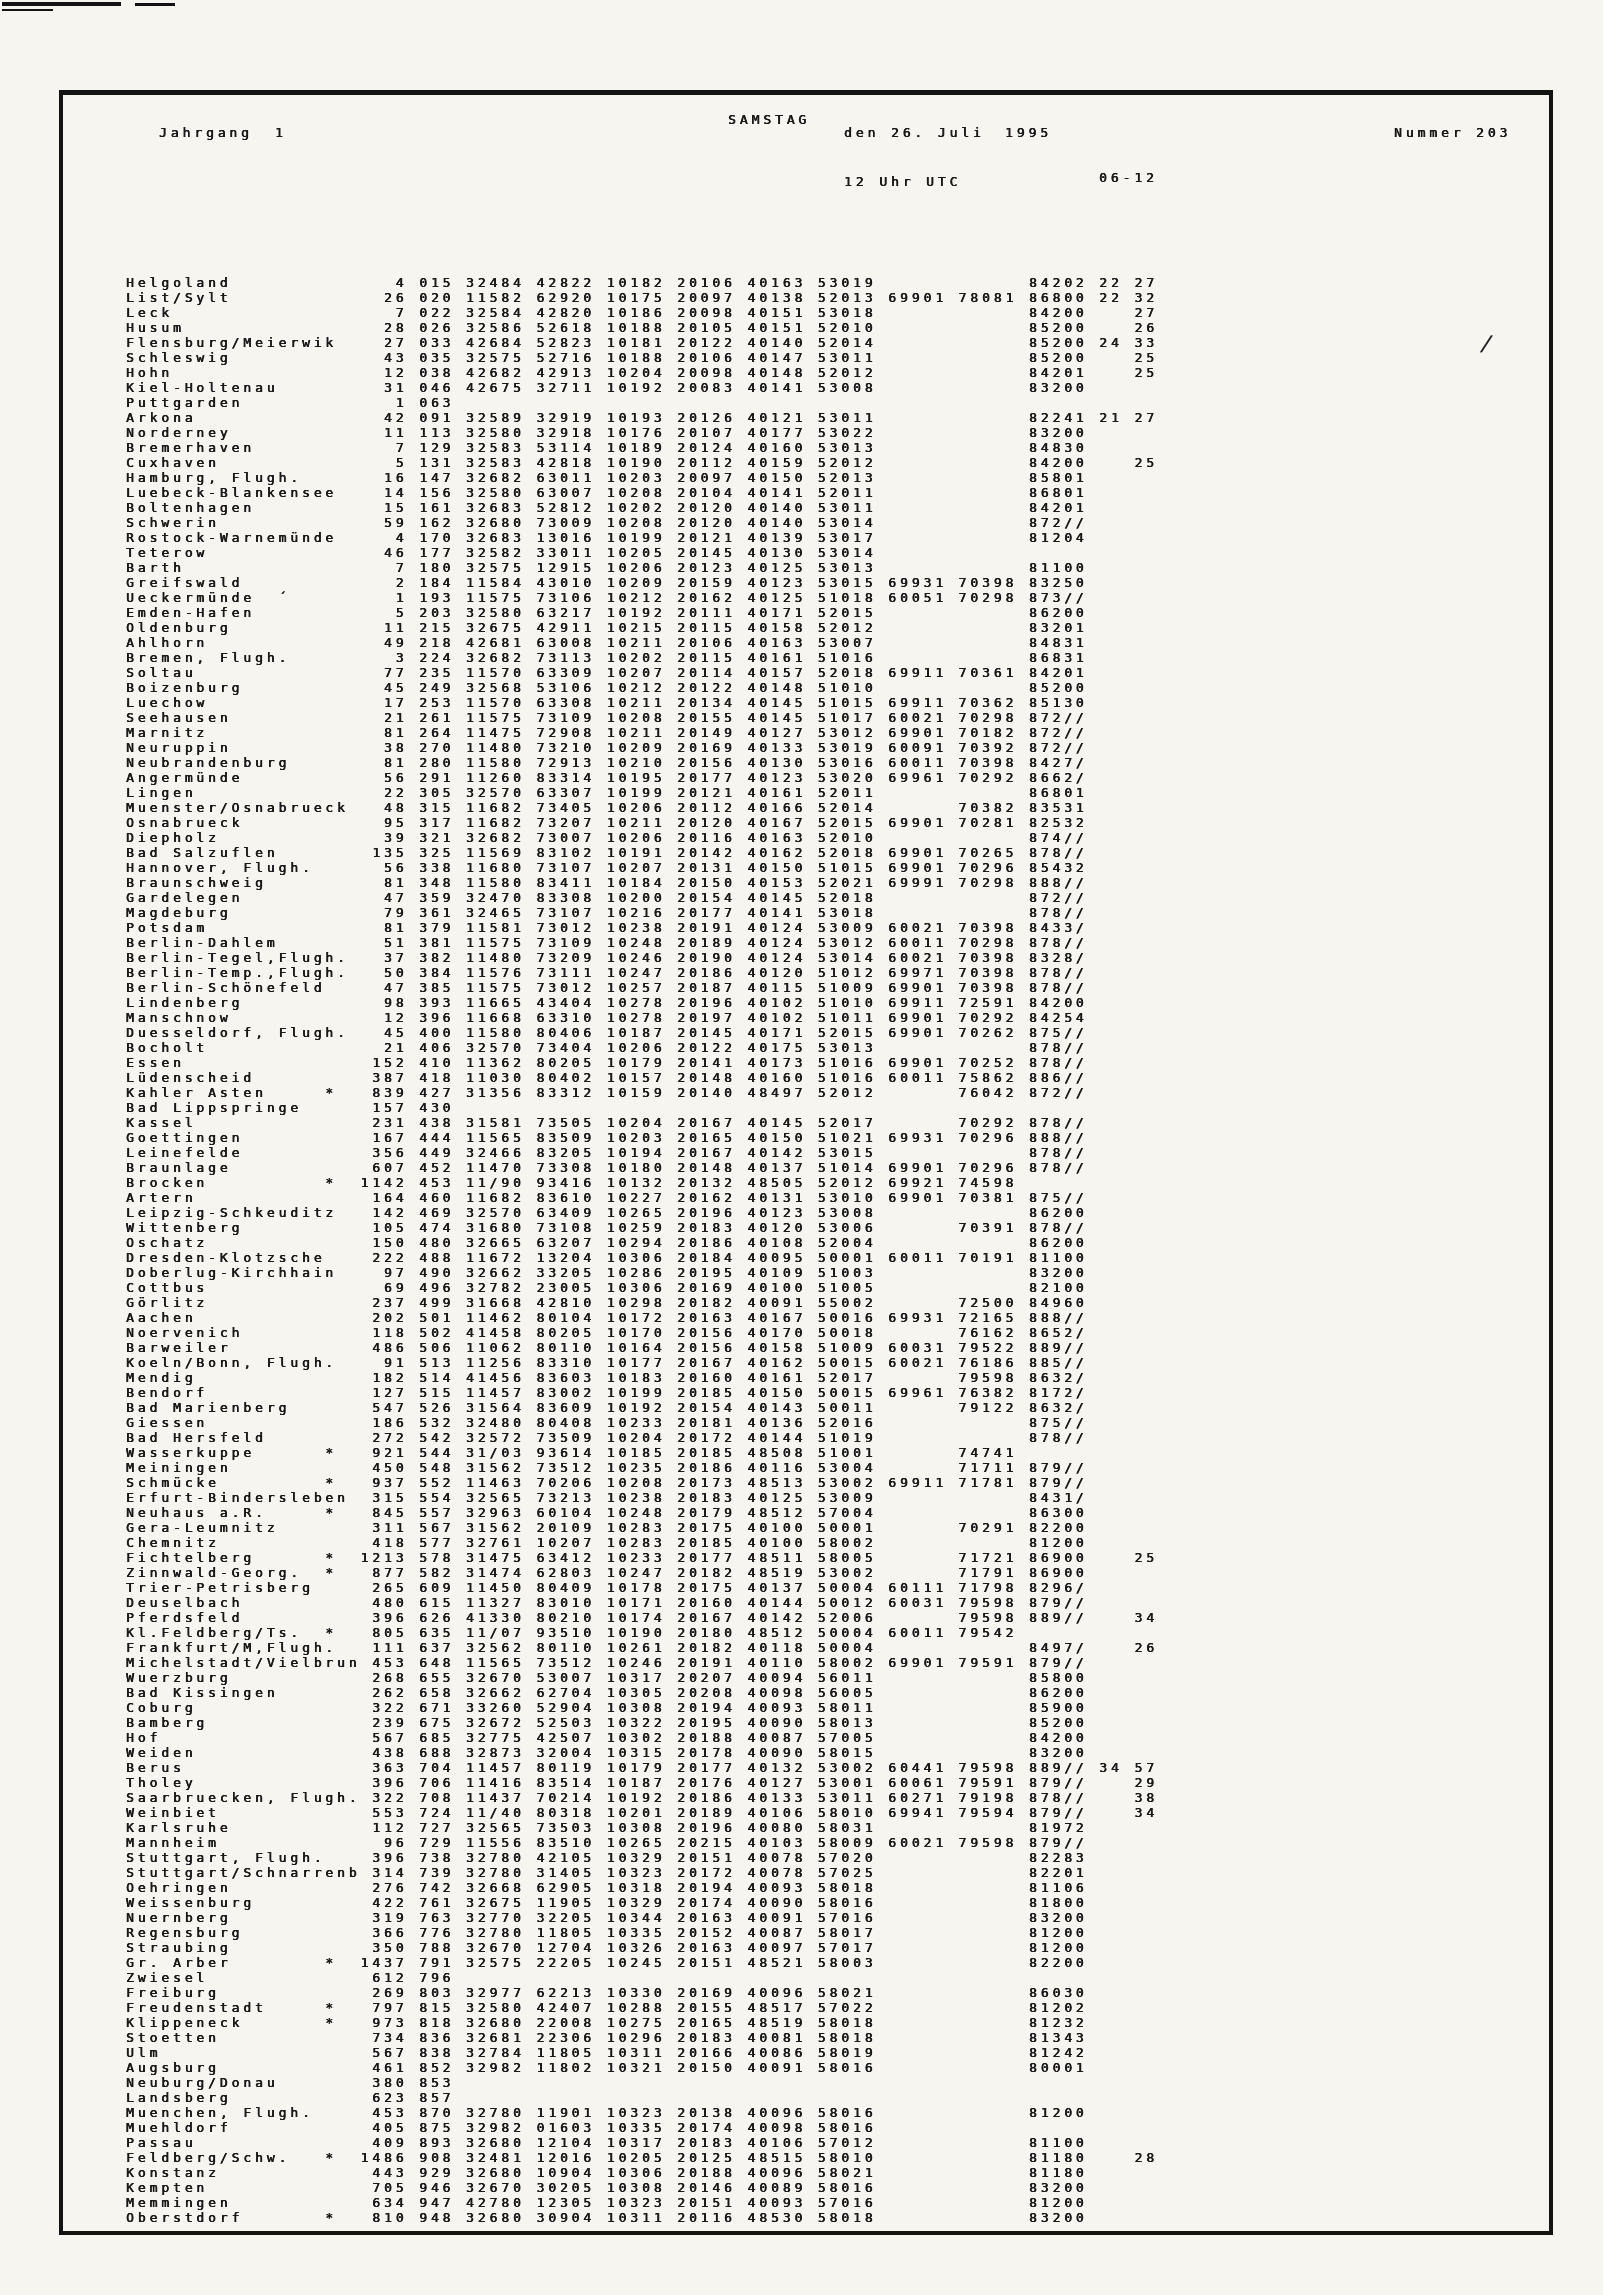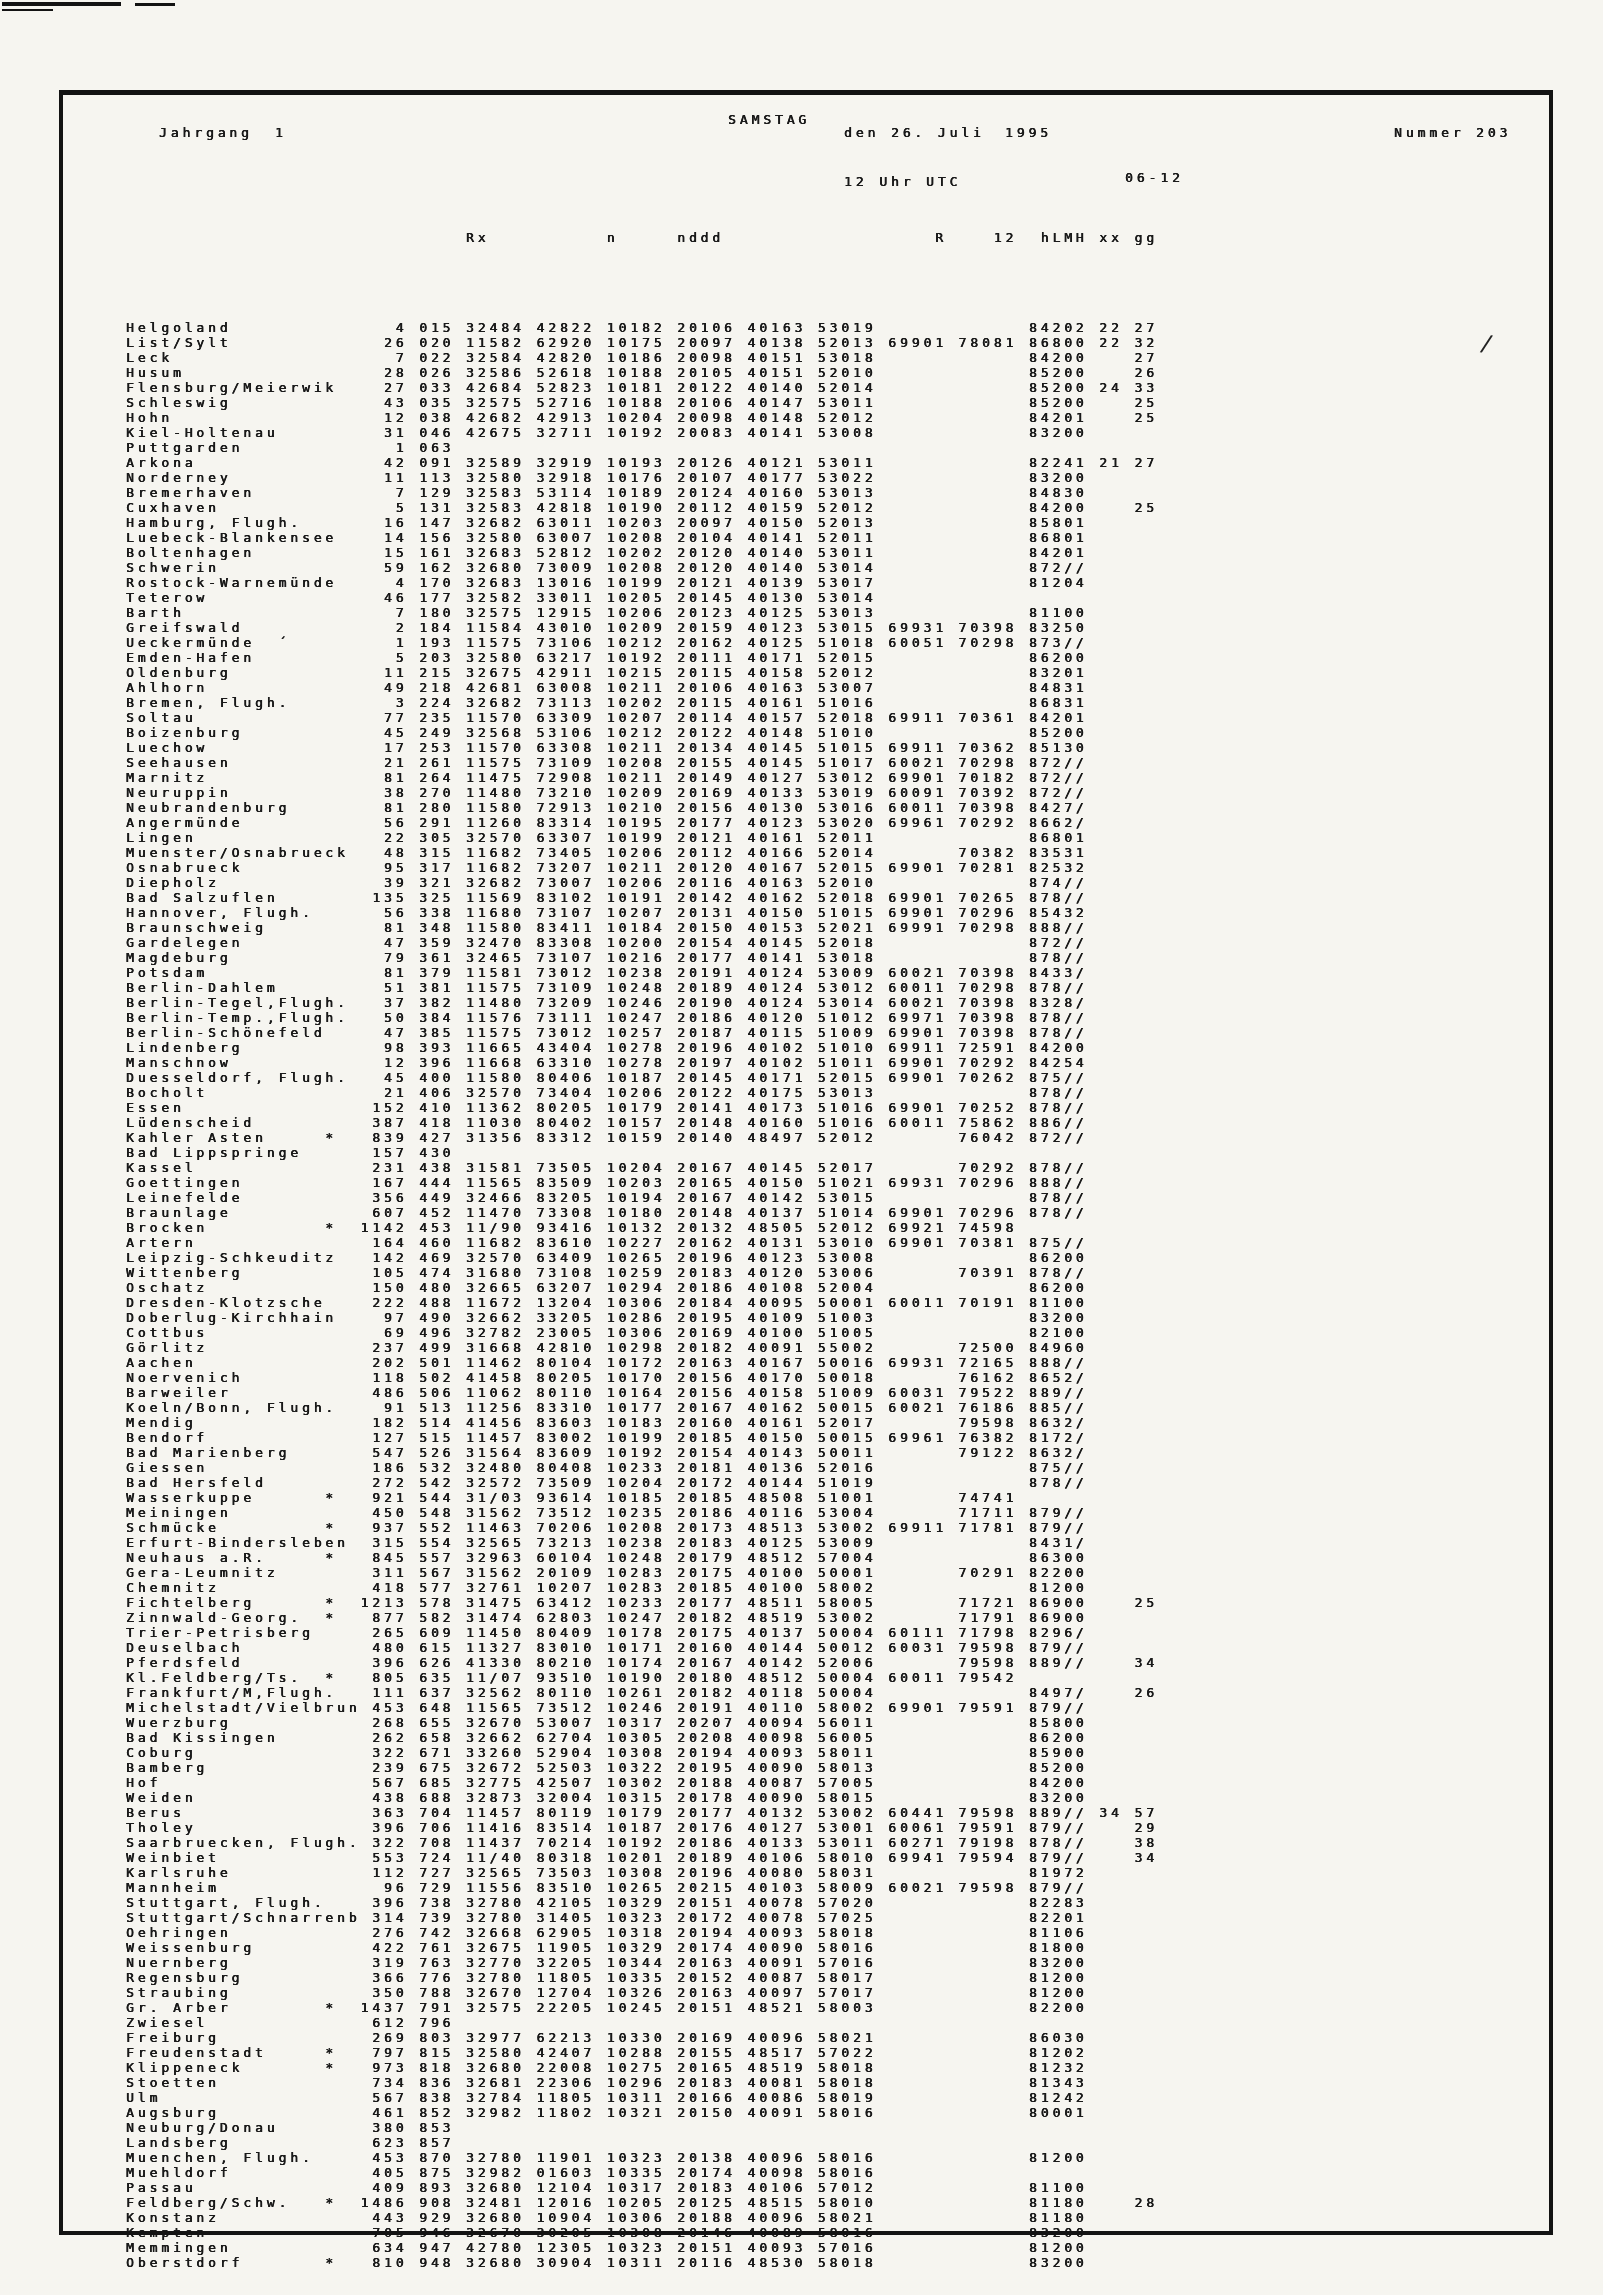--- a/index.html
+++ b/index.html
@@ -36,22 +36,21 @@
 <div class="artifact" style="left:1.6px;top:8.8px;width:51px;height:2.4px;"></div>
 <span class="slash">/</span>
 
 <span class="abs mono" style="left:126px;top:125px;">Jahrgang</span>
 <span class="abs mono" style="left:242px;top:125px;">1</span>
 <span class="abs mono" style="left:695px;top:112px;">SAMSTAG</span>
 <span class="abs mono" style="left:811px;top:125px;">den 26. Juli</span>
 <span class="abs mono" style="left:972px;top:125px;">1995</span>
 <span class="abs mono" style="left:1347px;top:125px;padding-left:14px;">Nummer 203</span>
 <span class="abs mono" style="left:811px;top:174px;">12 Uhr UTC</span>
-<span class="abs mono" style="left:1092px;top:170px;text-align:right;">06-12</span>
+<span class="abs mono" style="left:1066px;top:170px;text-align:right;">06-12</span>
 
 <div class="doc mono">
-  <div class="line">                             Rx          n     nddd                  R    12  hLMH xx gg</div>
   <div class="line"></div>
   <div><div class="line">Helgoland              4 015 32484 42822 10182 20106 40163 53019             84202 22 27</div><div class="line">List/Sylt             26 020 11582 62920 10175 20097 40138 52013 69901 78081 86800 22 32</div><div class="line">Leck                   7 022 32584 42820 10186 20098 40151 53018             84200    27</div><div class="line">Husum                 28 026 32586 52618 10188 20105 40151 52010             85200    26</div><div class="line">Flensburg/Meierwik    27 033 42684 52823 10181 20122 40140 52014             85200 24 33</div><div class="line">Schleswig             43 035 32575 52716 10188 20106 40147 53011             85200    25</div><div class="line">Hohn                  12 038 42682 42913 10204 20098 40148 52012             84201    25</div><div class="line">Kiel-Holtenau         31 046 42675 32711 10192 20083 40141 53008             83200      </div><div class="line">Puttgarden             1 063                                                            </div><div class="line">Arkona                42 091 32589 32919 10193 20126 40121 53011             82241 21 27</div><div class="line">Norderney             11 113 32580 32918 10176 20107 40177 53022             83200      </div><div class="line">Bremerhaven            7 129 32583 53114 10189 20124 40160 53013             84830      </div><div class="line">Cuxhaven               5 131 32583 42818 10190 20112 40159 52012             84200    25</div><div class="line">Hamburg, Flugh.       16 147 32682 63011 10203 20097 40150 52013             85801      </div><div class="line">Luebeck-Blankensee    14 156 32580 63007 10208 20104 40141 52011             86801      </div><div class="line">Boltenhagen           15 161 32683 52812 10202 20120 40140 53011             84201      </div><div class="line">Schwerin              59 162 32680 73009 10208 20120 40140 53014             872//      </div><div class="line">Rostock-Warnemünde     4 170 32683 13016 10199 20121 40139 53017             81204      </div><div class="line">Teterow               46 177 32582 33011 10205 20145 40130 53014                        </div><div class="line">Barth                  7 180 32575 12915 10206 20123 40125 53013             81100      </div><div class="line">Greifswald             2 184 11584 43010 10209 20159 40123 53015 69931 70398 83250      </div><div class="line">Ueckermünde  ´         1 193 11575 73106 10212 20162 40125 51018 60051 70298 873//      </div><div class="line">Emden-Hafen            5 203 32580 63217 10192 20111 40171 52015             86200      </div><div class="line">Oldenburg             11 215 32675 42911 10215 20115 40158 52012             83201      </div><div class="line">Ahlhorn               49 218 42681 63008 10211 20106 40163 53007             84831      </div><div class="line">Bremen, Flugh.         3 224 32682 73113 10202 20115 40161 51016             86831      </div><div class="line">Soltau                77 235 11570 63309 10207 20114 40157 52018 69911 70361 84201      </div><div class="line">Boizenburg            45 249 32568 53106 10212 20122 40148 51010             85200      </div><div class="line">Luechow               17 253 11570 63308 10211 20134 40145 51015 69911 70362 85130      </div><div class="line">Seehausen             21 261 11575 73109 10208 20155 40145 51017 60021 70298 872//      </div><div class="line">Marnitz               81 264 11475 72908 10211 20149 40127 53012 69901 70182 872//      </div><div class="line">Neuruppin             38 270 11480 73210 10209 20169 40133 53019 60091 70392 872//      </div><div class="line">Neubrandenburg        81 280 11580 72913 10210 20156 40130 53016 60011 70398 8427/      </div><div class="line">Angermünde            56 291 11260 83314 10195 20177 40123 53020 69961 70292 8662/      </div><div class="line">Lingen                22 305 32570 63307 10199 20121 40161 52011             86801      </div><div class="line">Muenster/Osnabrueck   48 315 11682 73405 10206 20112 40166 52014       70382 83531      </div><div class="line">Osnabrueck            95 317 11682 73207 10211 20120 40167 52015 69901 70281 82532      </div><div class="line">Diepholz              39 321 32682 73007 10206 20116 40163 52010             874//      </div><div class="line">Bad Salzuflen        135 325 11569 83102 10191 20142 40162 52018 69901 70265 878//      </div><div class="line">Hannover, Flugh.      56 338 11680 73107 10207 20131 40150 51015 69901 70296 85432      </div><div class="line">Braunschweig          81 348 11580 83411 10184 20150 40153 52021 69991 70298 888//      </div><div class="line">Gardelegen            47 359 32470 83308 10200 20154 40145 52018             872//      </div><div class="line">Magdeburg             79 361 32465 73107 10216 20177 40141 53018             878//      </div><div class="line">Potsdam               81 379 11581 73012 10238 20191 40124 53009 60021 70398 8433/      </div><div class="line">Berlin-Dahlem         51 381 11575 73109 10248 20189 40124 53012 60011 70298 878//      </div><div class="line">Berlin-Tegel,Flugh.   37 382 11480 73209 10246 20190 40124 53014 60021 70398 8328/      </div><div class="line">Berlin-Temp.,Flugh.   50 384 11576 73111 10247 20186 40120 51012 69971 70398 878//      </div><div class="line">Berlin-Schönefeld     47 385 11575 73012 10257 20187 40115 51009 69901 70398 878//      </div><div class="line">Lindenberg            98 393 11665 43404 10278 20196 40102 51010 69911 72591 84200      </div><div class="line">Manschnow             12 396 11668 63310 10278 20197 40102 51011 69901 70292 84254      </div><div class="line">Duesseldorf, Flugh.   45 400 11580 80406 10187 20145 40171 52015 69901 70262 875//      </div><div class="line">Bocholt               21 406 32570 73404 10206 20122 40175 53013             878//      </div><div class="line">Essen                152 410 11362 80205 10179 20141 40173 51016 69901 70252 878//      </div><div class="line">Lüdenscheid          387 418 11030 80402 10157 20148 40160 51016 60011 75862 886//      </div><div class="line">Kahler Asten     *   839 427 31356 83312 10159 20140 48497 52012       76042 872//      </div><div class="line">Bad Lippspringe      157 430                                                            </div><div class="line">Kassel               231 438 31581 73505 10204 20167 40145 52017       70292 878//      </div><div class="line">Goettingen           167 444 11565 83509 10203 20165 40150 51021 69931 70296 888//      </div><div class="line">Leinefelde           356 449 32466 83205 10194 20167 40142 53015             878//      </div><div class="line">Braunlage            607 452 11470 73308 10180 20148 40137 51014 69901 70296 878//      </div><div class="line">Brocken          *  1142 453 11/90 93416 10132 20132 48505 52012 69921 74598            </div><div class="line">Artern               164 460 11682 83610 10227 20162 40131 53010 69901 70381 875//      </div><div class="line">Leipzig-Schkeuditz   142 469 32570 63409 10265 20196 40123 53008             86200      </div><div class="line">Wittenberg           105 474 31680 73108 10259 20183 40120 53006       70391 878//      </div><div class="line">Oschatz              150 480 32665 63207 10294 20186 40108 52004             86200      </div><div class="line">Dresden-Klotzsche    222 488 11672 13204 10306 20184 40095 50001 60011 70191 81100      </div><div class="line">Doberlug-Kirchhain    97 490 32662 33205 10286 20195 40109 51003             83200      </div><div class="line">Cottbus               69 496 32782 23005 10306 20169 40100 51005             82100      </div><div class="line">Görlitz              237 499 31668 42810 10298 20182 40091 55002       72500 84960      </div><div class="line">Aachen               202 501 11462 80104 10172 20163 40167 50016 69931 72165 888//      </div><div class="line">Noervenich           118 502 41458 80205 10170 20156 40170 50018       76162 8652/      </div><div class="line">Barweiler            486 506 11062 80110 10164 20156 40158 51009 60031 79522 889//      </div><div class="line">Koeln/Bonn, Flugh.    91 513 11256 83310 10177 20167 40162 50015 60021 76186 885//      </div><div class="line">Mendig               182 514 41456 83603 10183 20160 40161 52017       79598 8632/      </div><div class="line">Bendorf              127 515 11457 83002 10199 20185 40150 50015 69961 76382 8172/      </div><div class="line">Bad Marienberg       547 526 31564 83609 10192 20154 40143 50011       79122 8632/      </div><div class="line">Giessen              186 532 32480 80408 10233 20181 40136 52016             875//      </div><div class="line">Bad Hersfeld         272 542 32572 73509 10204 20172 40144 51019             878//      </div><div class="line">Wasserkuppe      *   921 544 31/03 93614 10185 20185 48508 51001       74741            </div><div class="line">Meiningen            450 548 31562 73512 10235 20186 40116 53004       71711 879//      </div><div class="line">Schmücke         *   937 552 11463 70206 10208 20173 48513 53002 69911 71781 879//      </div><div class="line">Erfurt-Bindersleben  315 554 32565 73213 10238 20183 40125 53009             8431/      </div><div class="line">Neuhaus a.R.     *   845 557 32963 60104 10248 20179 48512 57004             86300      </div><div class="line">Gera-Leumnitz        311 567 31562 20109 10283 20175 40100 50001       70291 82200      </div><div class="line">Chemnitz             418 577 32761 10207 10283 20185 40100 58002             81200      </div><div class="line">Fichtelberg      *  1213 578 31475 63412 10233 20177 48511 58005       71721 86900    25</div><div class="line">Zinnwald-Georg.  *   877 582 31474 62803 10247 20182 48519 53002       71791 86900      </div><div class="line">Trier-Petrisberg     265 609 11450 80409 10178 20175 40137 50004 60111 71798 8296/      </div><div class="line">Deuselbach           480 615 11327 83010 10171 20160 40144 50012 60031 79598 879//      </div><div class="line">Pferdsfeld           396 626 41330 80210 10174 20167 40142 52006       79598 889//    34</div><div class="line">Kl.Feldberg/Ts.  *   805 635 11/07 93510 10190 20180 48512 50004 60011 79542            </div><div class="line">Frankfurt/M,Flugh.   111 637 32562 80110 10261 20182 40118 50004             8497/    26</div><div class="line">Michelstadt/Vielbrun 453 648 11565 73512 10246 20191 40110 58002 69901 79591 879//      </div><div class="line">Wuerzburg            268 655 32670 53007 10317 20207 40094 56011             85800      </div><div class="line">Bad Kissingen        262 658 32662 62704 10305 20208 40098 56005             86200      </div><div class="line">Coburg               322 671 33260 52904 10308 20194 40093 58011             85900      </div><div class="line">Bamberg              239 675 32672 52503 10322 20195 40090 58013             85200      </div><div class="line">Hof                  567 685 32775 42507 10302 20188 40087 57005             84200      </div><div class="line">Weiden               438 688 32873 32004 10315 20178 40090 58015             83200      </div><div class="line">Berus                363 704 11457 80119 10179 20177 40132 53002 60441 79598 889// 34 57</div><div class="line">Tholey               396 706 11416 83514 10187 20176 40127 53001 60061 79591 879//    29</div><div class="line">Saarbruecken, Flugh. 322 708 11437 70214 10192 20186 40133 53011 60271 79198 878//    38</div><div class="line">Weinbiet             553 724 11/40 80318 10201 20189 40106 58010 69941 79594 879//    34</div><div class="line">Karlsruhe            112 727 32565 73503 10308 20196 40080 58031             81972      </div><div class="line">Mannheim              96 729 11556 83510 10265 20215 40103 58009 60021 79598 879//      </div><div class="line">Stuttgart, Flugh.    396 738 32780 42105 10329 20151 40078 57020             82283      </div><div class="line">Stuttgart/Schnarrenb 314 739 32780 31405 10323 20172 40078 57025             82201      </div><div class="line">Oehringen            276 742 32668 62905 10318 20194 40093 58018             81106      </div><div class="line">Weissenburg          422 761 32675 11905 10329 20174 40090 58016             81800      </div><div class="line">Nuernberg            319 763 32770 32205 10344 20163 40091 57016             83200      </div><div class="line">Regensburg           366 776 32780 11805 10335 20152 40087 58017             81200      </div><div class="line">Straubing            350 788 32670 12704 10326 20163 40097 57017             81200      </div><div class="line">Gr. Arber        *  1437 791 32575 22205 10245 20151 48521 58003             82200      </div><div class="line">Zwiesel              612 796                                                            </div><div class="line">Freiburg             269 803 32977 62213 10330 20169 40096 58021             86030      </div><div class="line">Freudenstadt     *   797 815 32580 42407 10288 20155 48517 57022             81202      </div><div class="line">Klippeneck       *   973 818 32680 22008 10275 20165 48519 58018             81232      </div><div class="line">Stoetten             734 836 32681 22306 10296 20183 40081 58018             81343      </div><div class="line">Ulm                  567 838 32784 11805 10311 20166 40086 58019             81242      </div><div class="line">Augsburg             461 852 32982 11802 10321 20150 40091 58016             80001      </div><div class="line">Neuburg/Donau        380 853                                                            </div><div class="line">Landsberg            623 857                                                            </div><div class="line">Muenchen, Flugh.     453 870 32780 11901 10323 20138 40096 58016             81200      </div><div class="line">Muehldorf            405 875 32982 01603 10335 20174 40098 58016                        </div><div class="line">Passau               409 893 32680 12104 10317 20183 40106 57012             81100      </div><div class="line">Feldberg/Schw.   *  1486 908 32481 12016 10205 20125 48515 58010             81180    28</div><div class="line">Konstanz             443 929 32680 10904 10306 20188 40096 58021             81180      </div><div class="line">Kempten              705 946 32670 30205 10308 20146 40089 58016             83200      </div><div class="line">Memmingen            634 947 42780 12305 10323 20151 40093 57016             81200      </div><div class="line">Oberstdorf       *   810 948 32680 30904 10311 20116 48530 58018             83200      </div></div>
 </div>
 
 <div class="frame"></div>
 
 
 </body></html>

